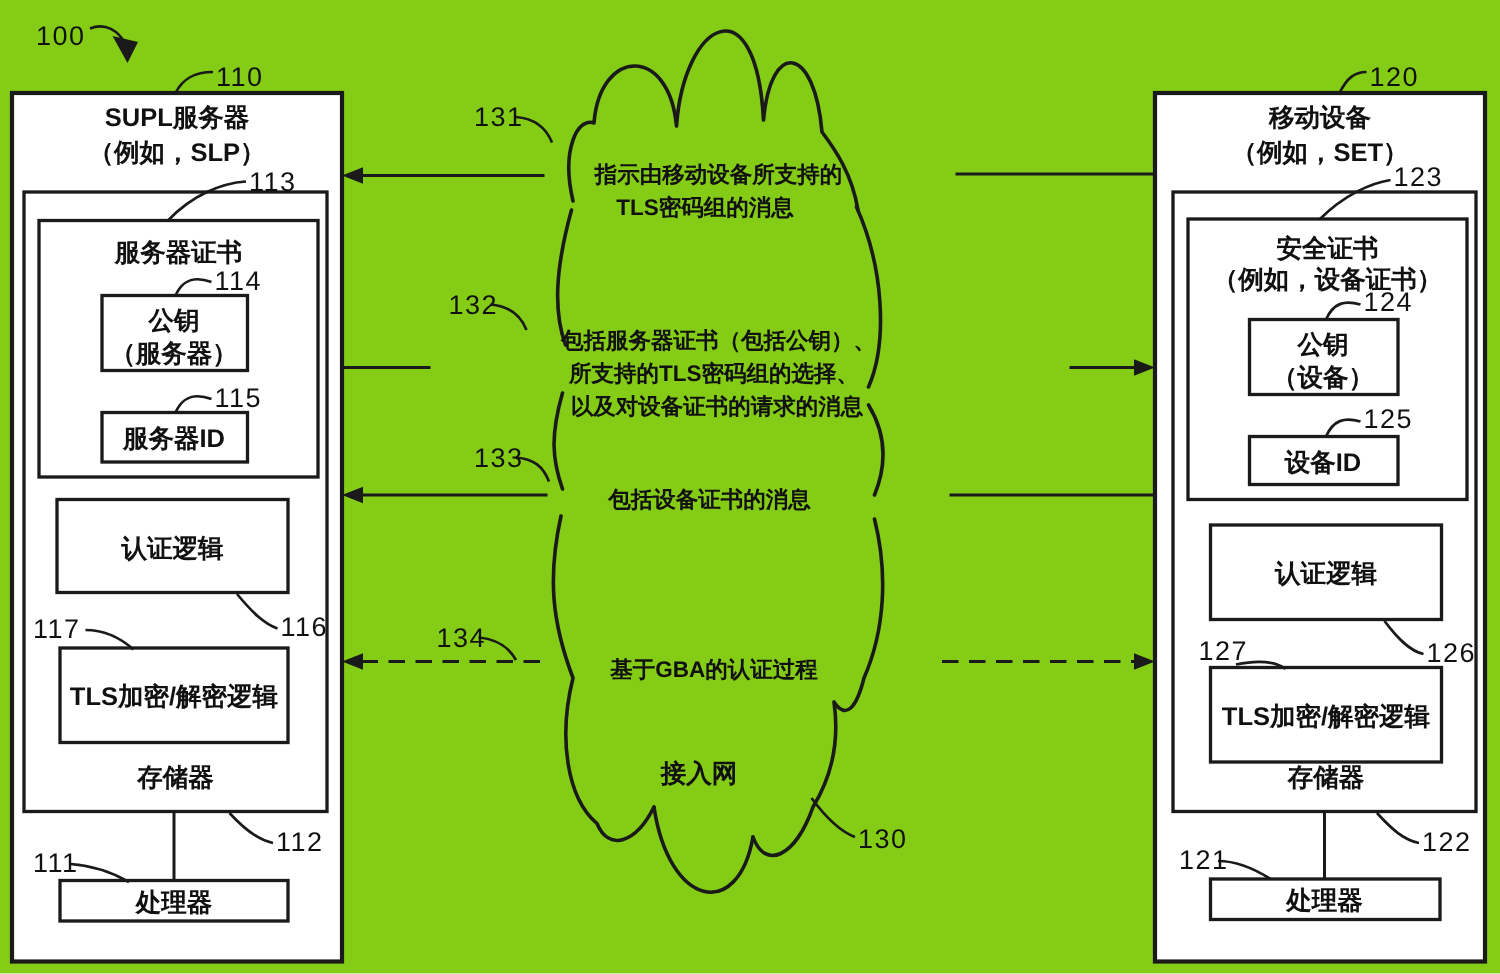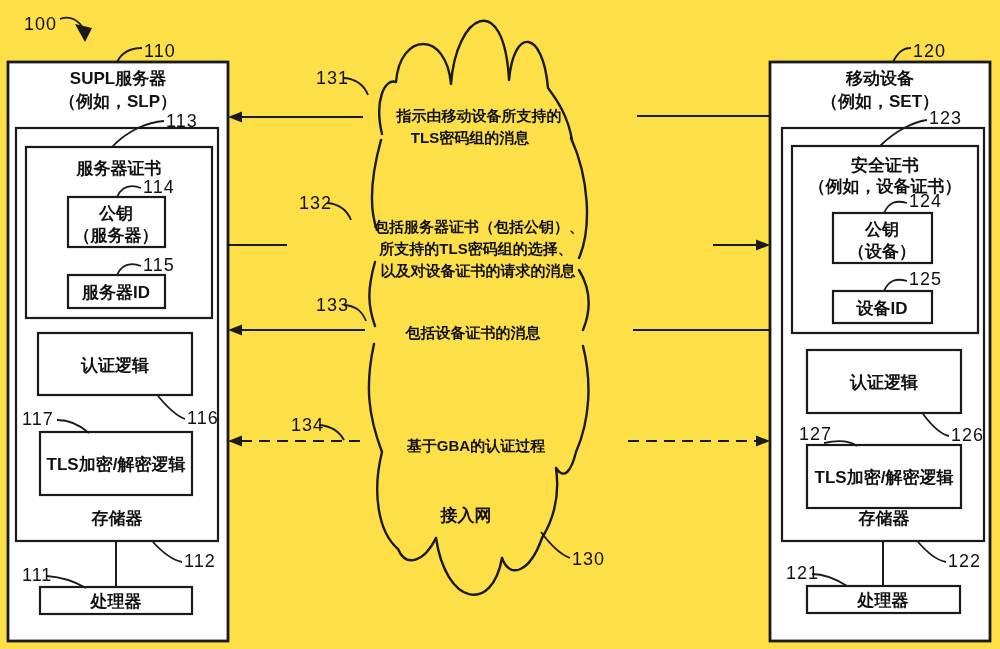--- a/index.html
+++ b/index.html
@@ -1,16 +1,16 @@
 <!DOCTYPE html>
 <html><head>
 <meta charset="utf-8">
 <style>
   html,body{margin:0;padding:0;background:#ffffff;}
-  .stage{position:relative;width:1000px;height:649px;background:#fde047;
+  .stage{position:relative;width:1000px;height:649px;background:#84cc16;
          font-family:"Liberation Sans","DejaVu Sans",sans-serif;}
   svg{display:block;}
   .box{fill:#ffffff;stroke:#1a1a1a;stroke-width:2.2;}
   .box-outer{stroke-width:2.8;}
   .wire{stroke:#1a1a1a;stroke-width:2;fill:none;}
   .wire-dashed{stroke-dasharray:11 7;}
   .leader{stroke:#1a1a1a;stroke-width:1.8;fill:none;}
   .cloud{stroke:#1a1a1a;stroke-width:2.4;fill:none;stroke-linecap:round;}
   .head{fill:#1a1a1a;stroke:none;}
   text{fill:#111111;}

